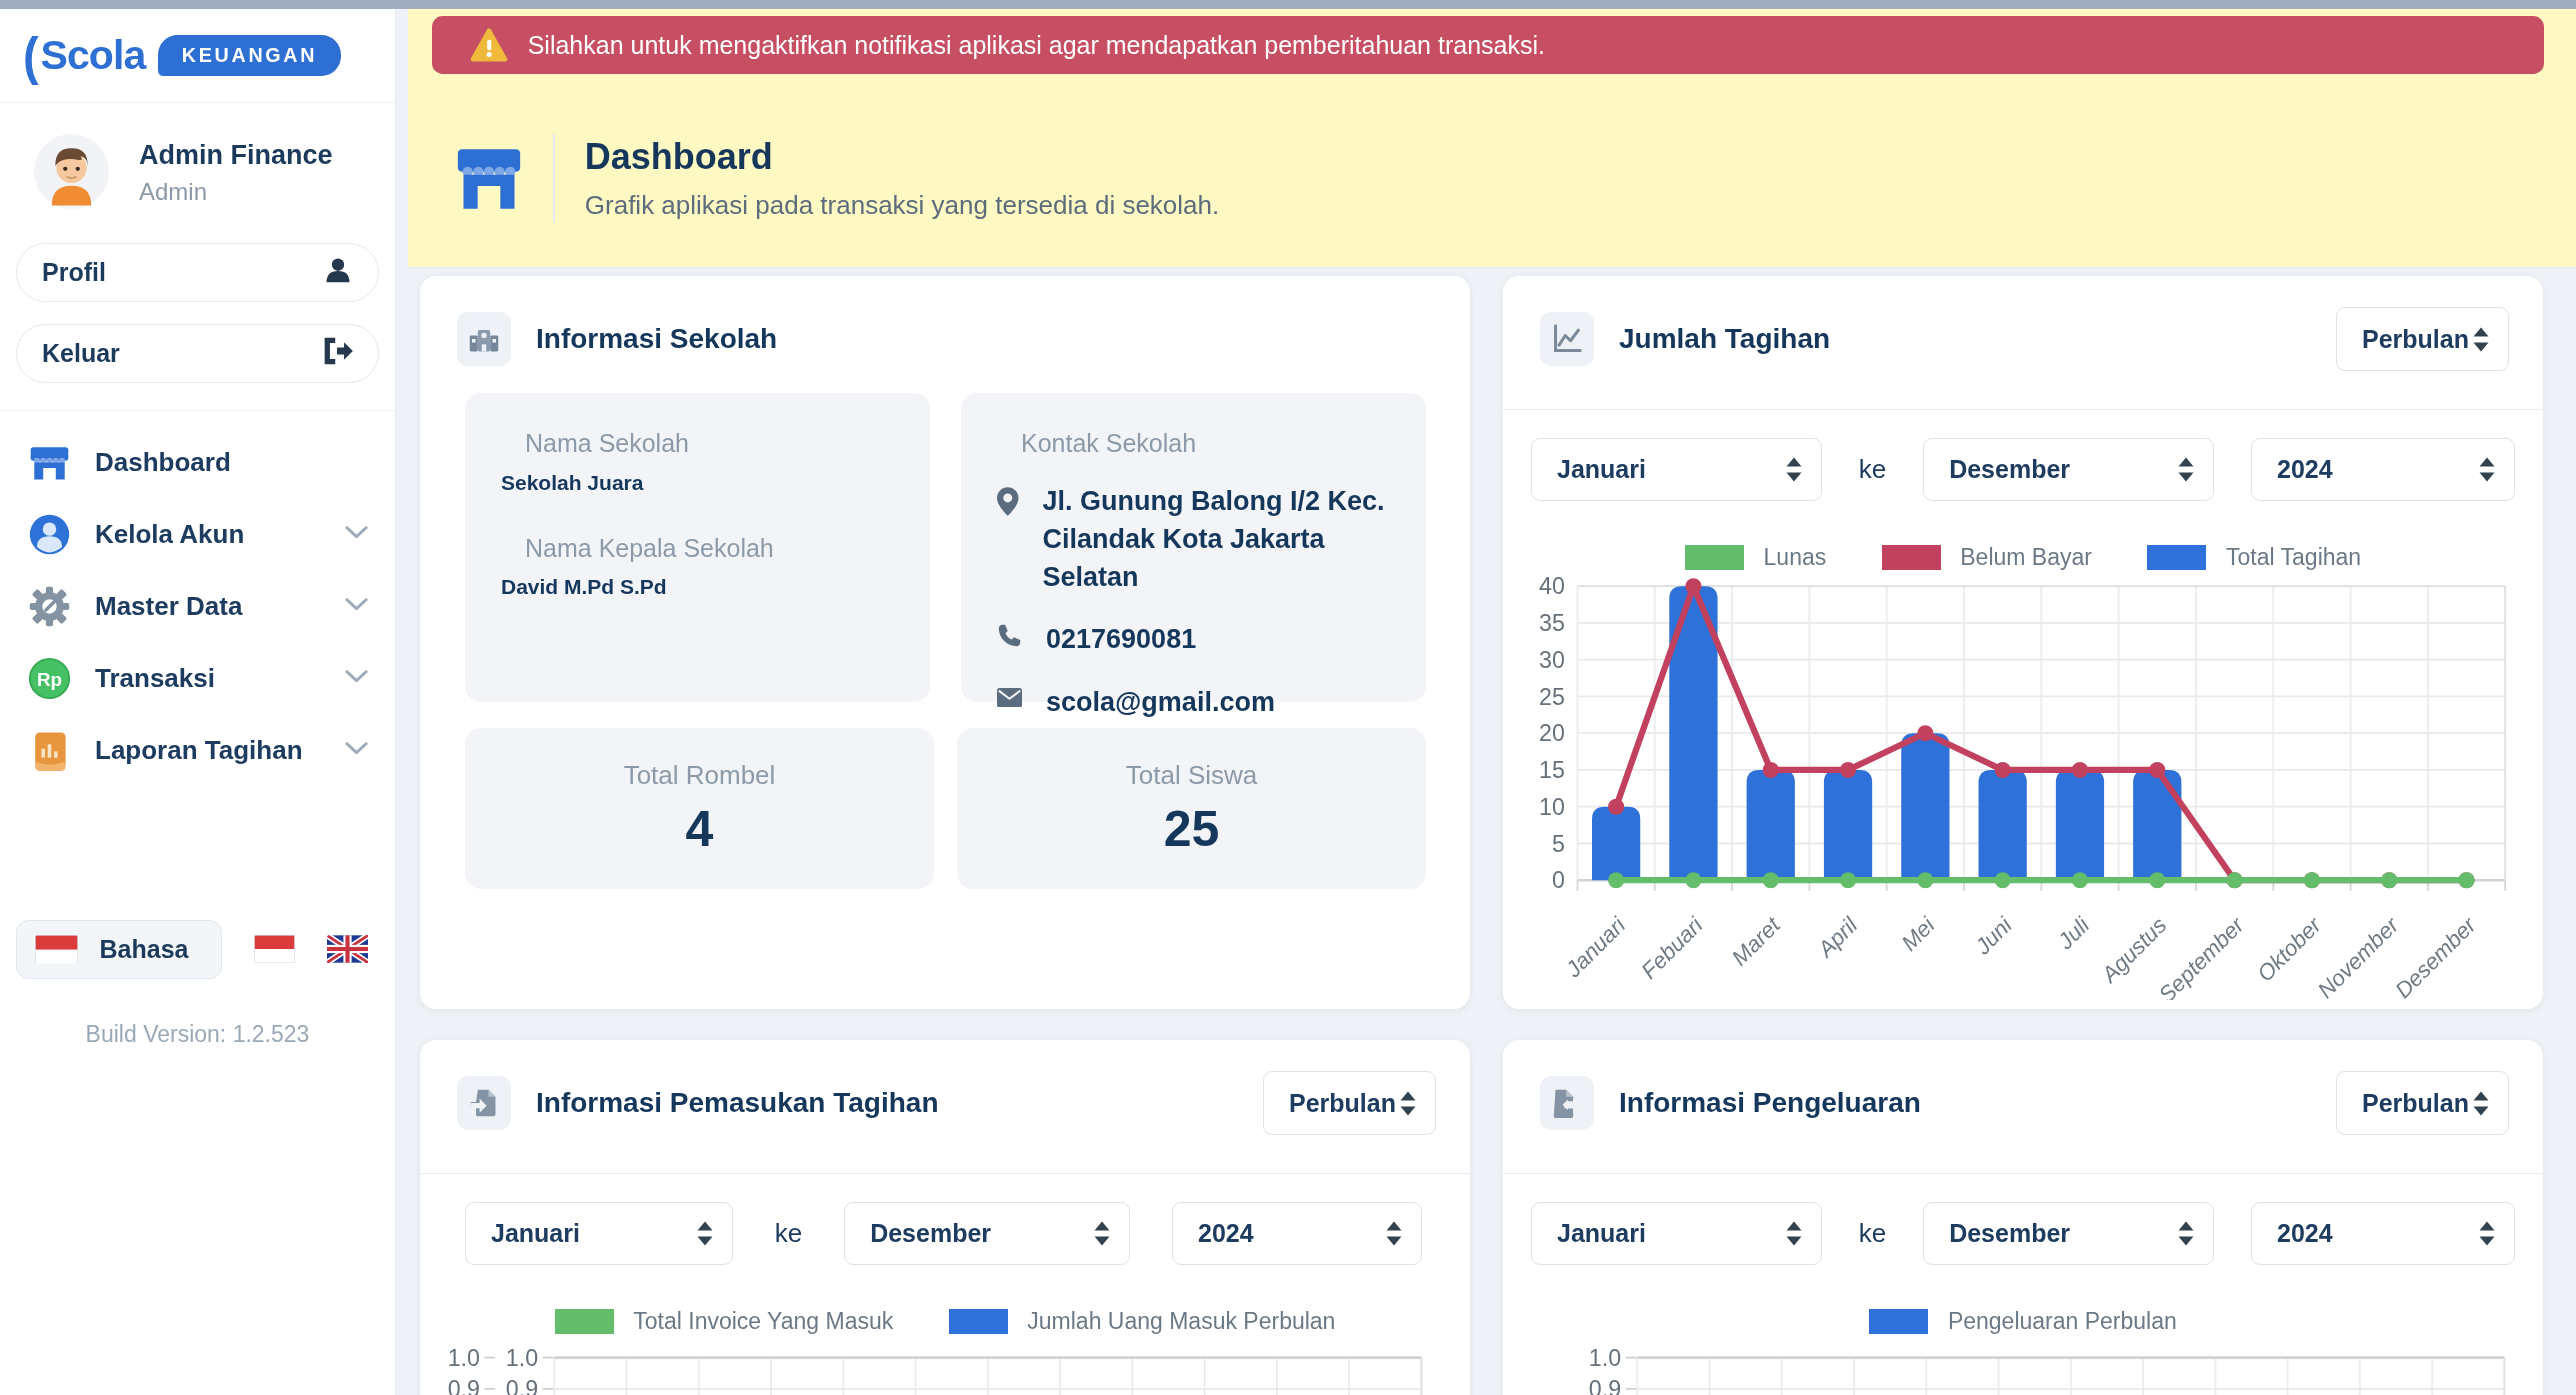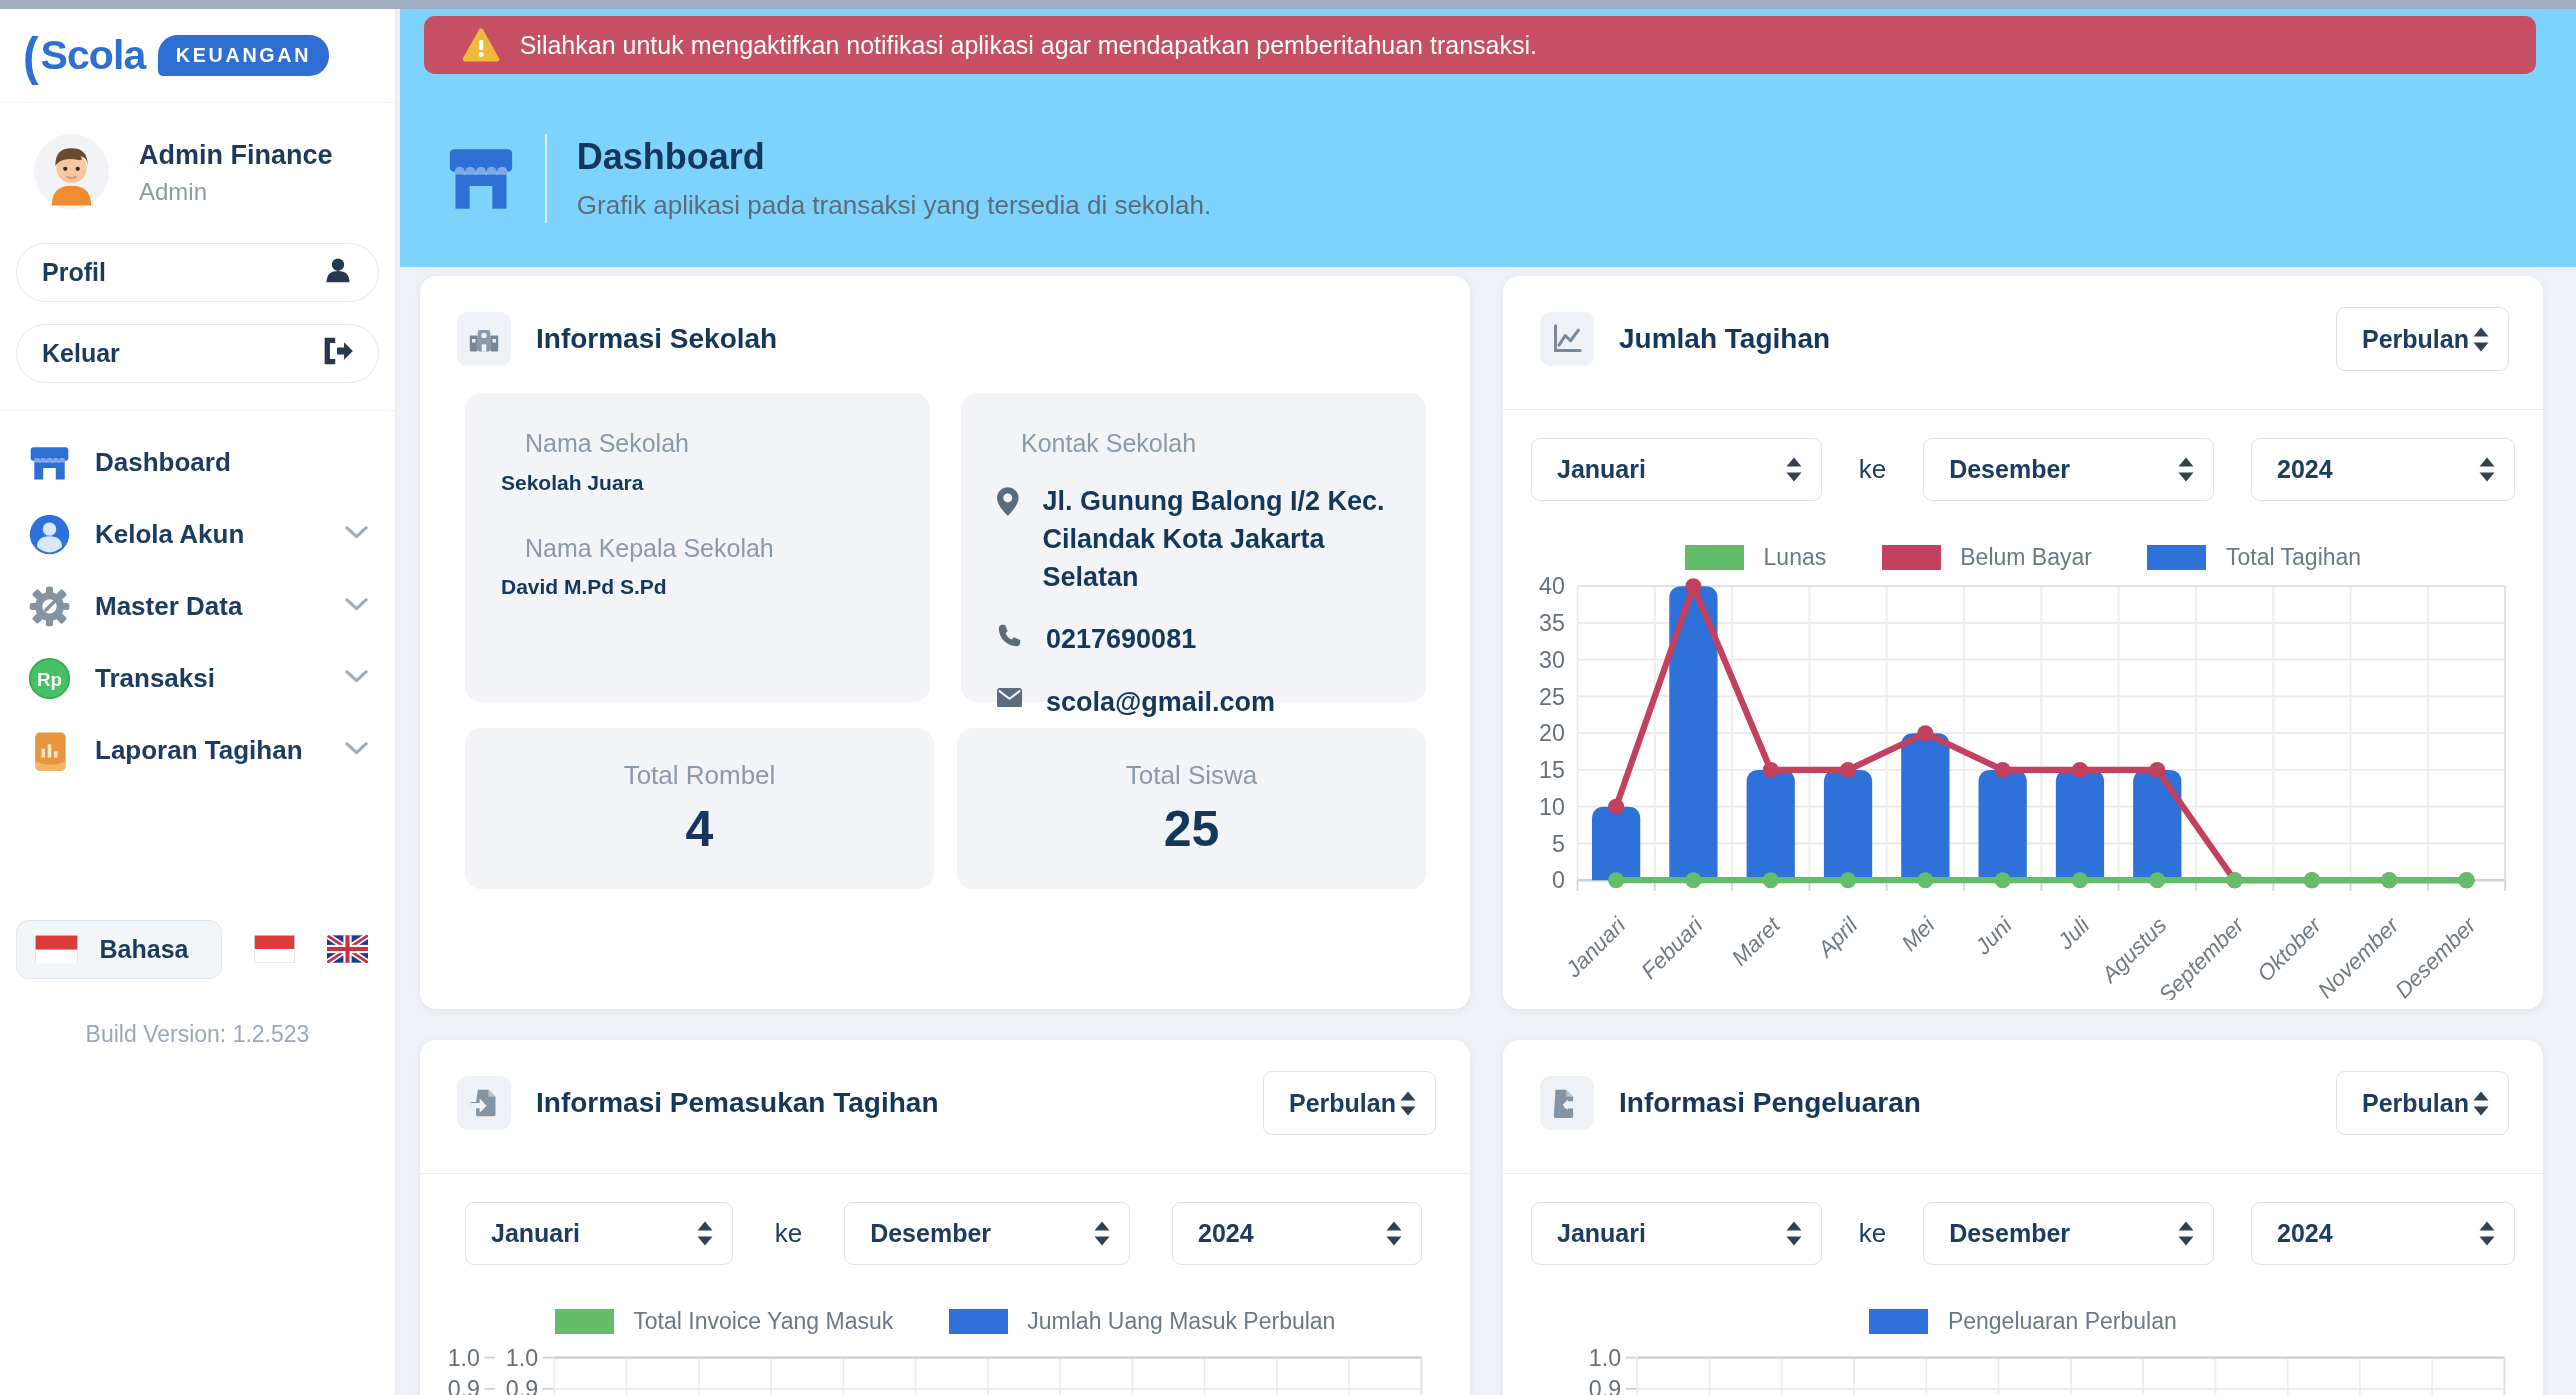--- a/index.html
+++ b/index.html
@@ -5,41 +5,41 @@
   * { margin:0; padding:0; box-sizing:border-box; }
   body { font-family:"Liberation Sans","DejaVu Sans",sans-serif; }
   .screen { position:relative; width:2576px; height:1395px; overflow:hidden; background:#eef1f5; color:#1d3c60; }
   .top-strip { position:absolute; top:0; left:0; width:2576px; height:9px; background:#9fadbf; }
 
   
   .sidebar { position:absolute; left:0; top:9px; width:396px; height:1386px; background:#fff; border-right:1.8px solid #e8ecf1; }
   .logo-row { position:absolute; top:0; left:0; right:0; height:94px; border-bottom:1.8px solid #eef1f5; display:flex; align-items:center; padding-left:23px; }
   .logo-paren { color:#2e6fd4; font-size:47px; font-weight:700; transform:scaleY(1.1); margin-right:1.8px; }
   .logo-text { color:#2e6fd4; font-size:41px; font-weight:700; letter-spacing:-0.9px; }
-  .logo-badge { margin-left:12.5px; background:#2e6fd4; color:#fff; font-size:19.7px; font-weight:700; letter-spacing:2.7px; padding:9px 18px; border-radius:19.7px 19.7px 19.7px 5.4px; }
+  .logo-badge { margin-left:12.5px; background:#2e6fd4; color:#fff; font-size:19.7px; font-weight:700; letter-spacing:2.7px; padding:9px 24px; border-radius:19.7px 19.7px 19.7px 5.4px; }
   .user { position:absolute; top:125px; left:34px; display:flex; align-items:center; gap:30px; }
   .user-name { font-size:27px; font-weight:700; color:#1b3a5c; }
   .user-role { font-size:24px; color:#8b99a9; margin-top:7.2px; }
   .pill-btn { position:absolute; left:16px; right:16px; height:59px; background:#fff; border:1.8px solid #e3e9f0; border-radius:29.5px; display:flex; align-items:center; justify-content:space-between; padding:8px 25px; font-size:25px; font-weight:700; color:#1b3a5c; cursor:pointer; }
   .btn-profil { top:234px; } .btn-keluar { top:315px; }
   .side-div { position:absolute; top:401px; left:0; right:0; border-top:1.8px solid #eef1f5; }
   .nav { position:absolute; top:417px; left:0; right:0; padding:0 27px; }
   .nav-item { height:72px; display:flex; align-items:center; cursor:pointer; }
   .nav-icon { width:45px; display:flex; justify-content:center; }
   .nav-label { margin-left:23px; font-size:26px; font-weight:700; color:#1d3c60; }
   .nav-chev { margin-left:auto; }
   .lang-row { position:absolute; top:911px; left:16px; right:25px; display:flex; align-items:center; }
   .lang-btn { width:206px; height:59px; background:#f3f6f9; border:1.8px solid #e1e7ee; border-radius:12.5px; display:flex; align-items:center; padding:0 18px; gap:21.5px; font-size:25px; font-weight:700; color:#1b3a5c; cursor:pointer; }
   .flag { width:43px; height:29.5px; border-radius:2.7px; overflow:hidden; flex:0 0 auto; }
   .lang-flags { margin-left:auto; display:flex; gap:30px; align-items:center; }
   .build { position:absolute; top:1012px; left:0; right:0; text-align:center; font-size:23px; color:#9aa8b8; }
 
   
   .main { position:absolute; left:396px; top:9px; width:2180px; height:1386px; }
-  .header-band { position:absolute; top:0; left:4px; right:0; height:259px; background:#7dd3fc; border-bottom:1.8px solid #e8ecf1; }
+  .header-band { position:absolute; top:0; left:12px; right:0; height:259px; background:#fef9c3; border-bottom:1.8px solid #e8ecf1; }
   .alert { position:absolute; top:7.2px; left:24px; width:2112px; height:58px; background:#c64f63; border-radius:10.7px; display:flex; align-items:center; }
   .alert-text { color:#fff; font-size:25px; font-weight:500; margin-left:19.7px; }
   .page-header { position:absolute; top:125px; left:47px; display:flex; align-items:center; }
   .ph-div { width:1.8px; height:89px; background:#e5eaef; margin:0 30px; }
   .page-title { font-size:36px; font-weight:700; color:#16375c; }
   .page-sub { font-size:26px; color:#5c6c7c; margin-top:12.5px; }
 
   .card { position:absolute; background:#fff; border-radius:16px; box-shadow:0 1.8px 9px rgba(20,40,70,.06); }
   #card-school { left:24px; top:267px; width:1050px; height:733px; }
   #card-billing { left:1107px; top:267px; width:1040px; height:733px; }

